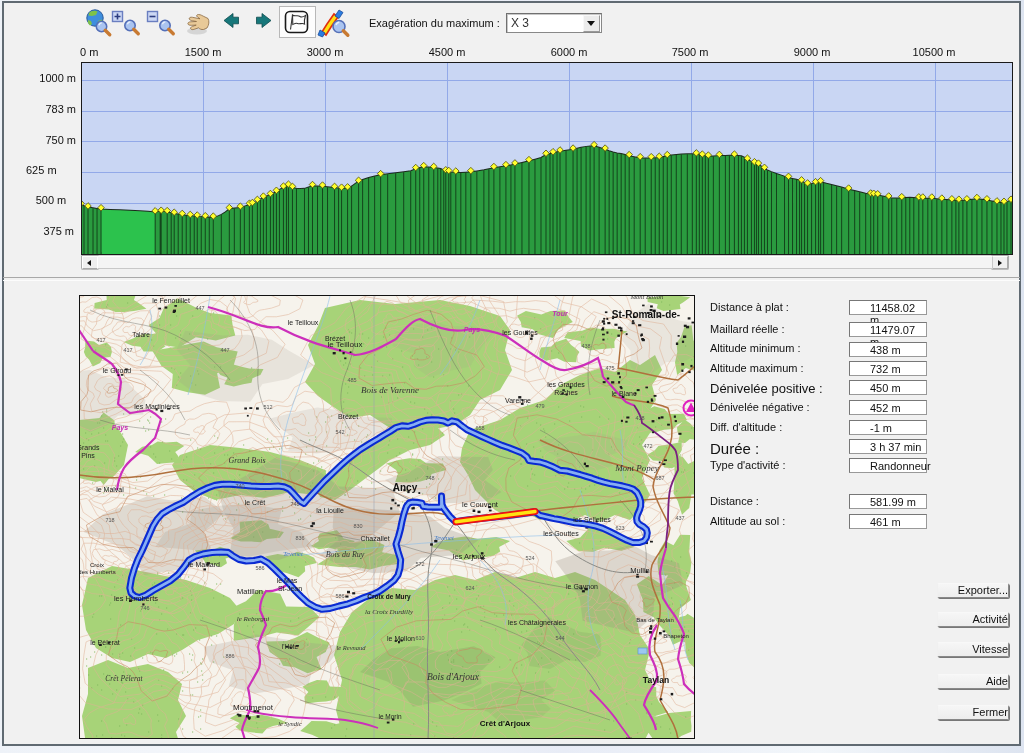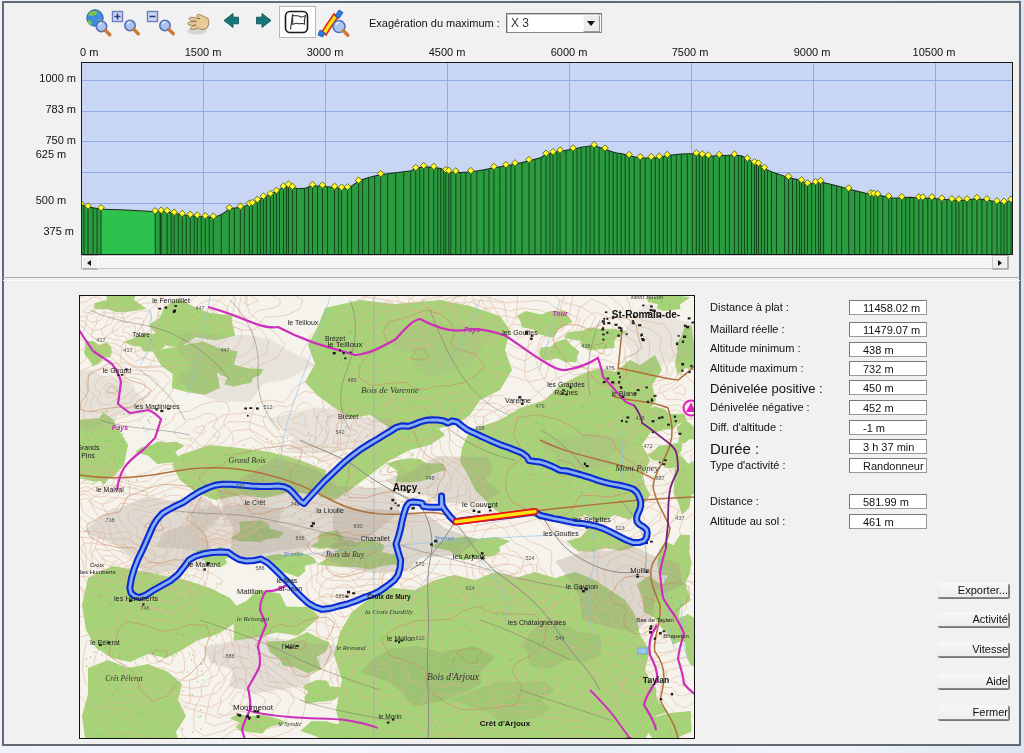--- a/index.html
+++ b/index.html
@@ -1,18 +1,18 @@
 <!DOCTYPE html>
 <html><head><meta charset="utf-8"><title>t</title>
 <style>
 html,body{margin:0;padding:0;width:1024px;height:753px;overflow:hidden;font-family:"Liberation Sans",sans-serif}
 body{background:linear-gradient(90deg,#eef2f8,#f6f8fc 30%,#e8ecf6 55%,#f2f6fa 80%,#dde4f0)}
 #win{position:absolute;left:2px;top:1px;width:1019px;height:745px;background:#f1f1f1;border:2px solid #606a72;box-sizing:border-box}
 .tl{position:absolute;font-size:11px;color:#111}
-.vbox{position:absolute;left:849px;width:78px;height:15px;background:#fff;border:1px solid #999;border-top-color:#777;border-left-color:#777;box-sizing:border-box;font-size:11px;color:#111;padding:1px 0 0 13px;line-height:12px}
+.vbox{position:absolute;left:849px;width:78px;height:15px;background:#fff;border:1px solid #999;border-top-color:#777;border-left-color:#777;box-sizing:border-box;font-size:11px;color:#111;padding:1px 0 0 20px;line-height:12px}
 .btn{position:absolute;left:937px;width:72px;height:15px;background:linear-gradient(180deg,#f6f6f6,#ededed);border:1px solid #888;border-top-color:#f8f8f8;border-left-color:#f0f0f0;box-shadow:1px 1px 0 #777;box-sizing:border-box;border-radius:2px;font-size:11px;color:#111;text-align:right;line-height:13px}
 </style></head>
 <body>
 <div id="win"></div>
 
 <svg width="360" height="36" viewBox="0 0 360 36" style="position:absolute;left:0px;top:4px">
     <circle cx="95" cy="14" r="8.2" fill="#3f8edd" stroke="#2a5a9a" stroke-width="1"></circle>
     <path d="M89 9 c2-2.5 6-3 8.5-1.5 l-1.5 3.5 -4 1 -3.5-0.5Z M98 17 l3.5-1.5 1.5 2 -2.5 3.5 -3-1Z M88 16l3 1 1 3 -2 1.5c-1.5-1.2-2.5-3-2-5.5Z" fill="#7fc249"></path>
     <circle cx="101.5" cy="22.5" r="5.2" fill="#aac4f0" stroke="#5570b8" stroke-width="1.6"></circle>
     <path d="M98.9 21.2 a3.224 3.224 0 0 1 2.8600000000000003 -2.3400000000000003" stroke="#e8f0fc" stroke-width="1.4" fill="none"></path>
@@ -150,21 +150,21 @@
 <div class="tl" style="left:163px;top:46px;width:80px;text-align:center">1500 m</div>
 <div class="tl" style="left:285px;top:46px;width:80px;text-align:center">3000 m</div>
 <div class="tl" style="left:407px;top:46px;width:80px;text-align:center">4500 m</div>
 <div class="tl" style="left:529px;top:46px;width:80px;text-align:center">6000 m</div>
 <div class="tl" style="left:650px;top:46px;width:80px;text-align:center">7500 m</div>
 <div class="tl" style="left:772px;top:46px;width:80px;text-align:center">9000 m</div>
 <div class="tl" style="left:894px;top:46px;width:80px;text-align:center">10500 m</div>
 <div class="tl" style="left:26px;top:72px;width:50px;text-align:right">1000 m</div>
 <div class="tl" style="left:26px;top:103px;width:50px;text-align:right">783 m</div>
 <div class="tl" style="left:26px;top:134px;width:50px;text-align:right">750 m</div>
-<div class="tl" style="left:26px;top:148px;width:50px;text-align:center">625 m</div>
+<div class="tl" style="left:26px;top:164px;width:50px;text-align:left">625 m</div>
 <div class="tl" style="left:26px;top:194px;width:50px;text-align:center">500 m</div>
 <div class="tl" style="left:24px;top:225px;width:50px;text-align:right">375 m</div>
 
 <div style="position:absolute;left:81px;top:255px;width:928px;height:13px;background:#f0f0f0;border:1px solid #d0d0d0;box-sizing:border-box">
  <div style="position:absolute;left:0px;top:0px;width:14px;height:11px;background:#efefef;border:1px solid #aaa;border-top-color:#fff;border-left-color:#fff;box-shadow:0 0 0 0.5px #888">
    <div style="position:absolute;left:4px;top:2.5px;width:0;height:0;border-top:3px solid transparent;border-bottom:3px solid transparent;border-right:4px solid #111"></div>
  </div>
  <div style="position:absolute;right:0px;top:0px;width:14px;height:11px;background:#efefef;border:1px solid #aaa;border-top-color:#fff;border-left-color:#fff;box-shadow:0 0 0 0.5px #888">
    <div style="position:absolute;left:5px;top:2.5px;width:0;height:0;border-top:3px solid transparent;border-bottom:3px solid transparent;border-left:4px solid #111"></div>
  </div>

